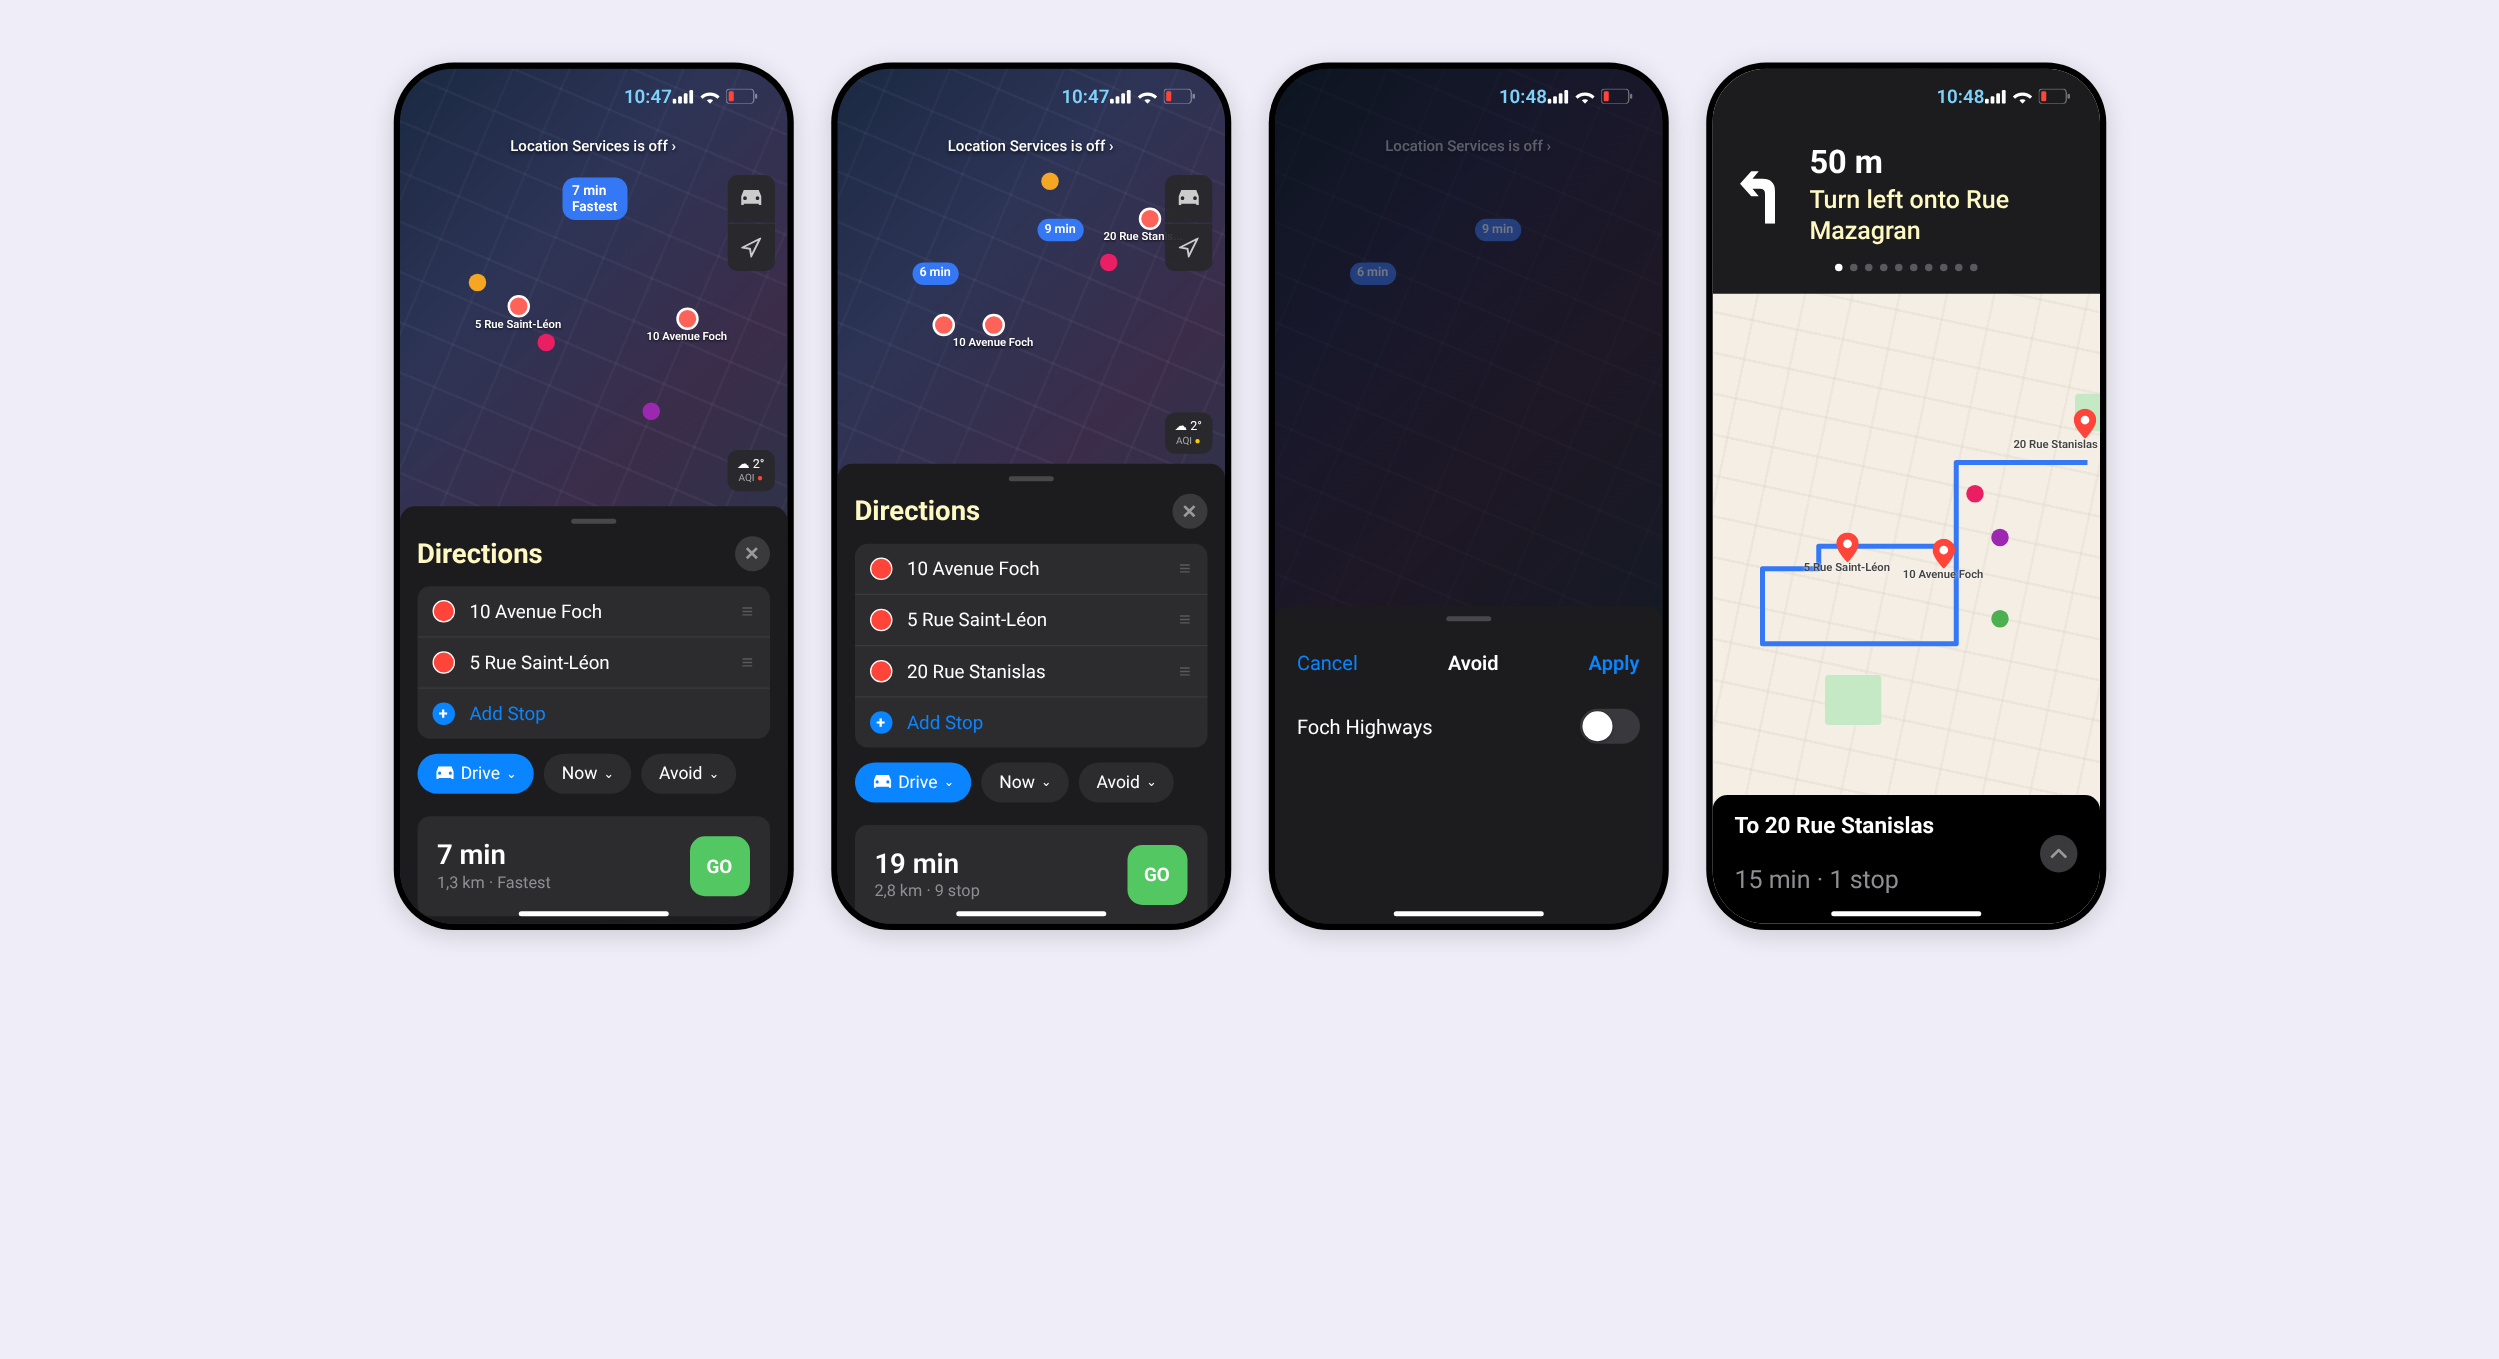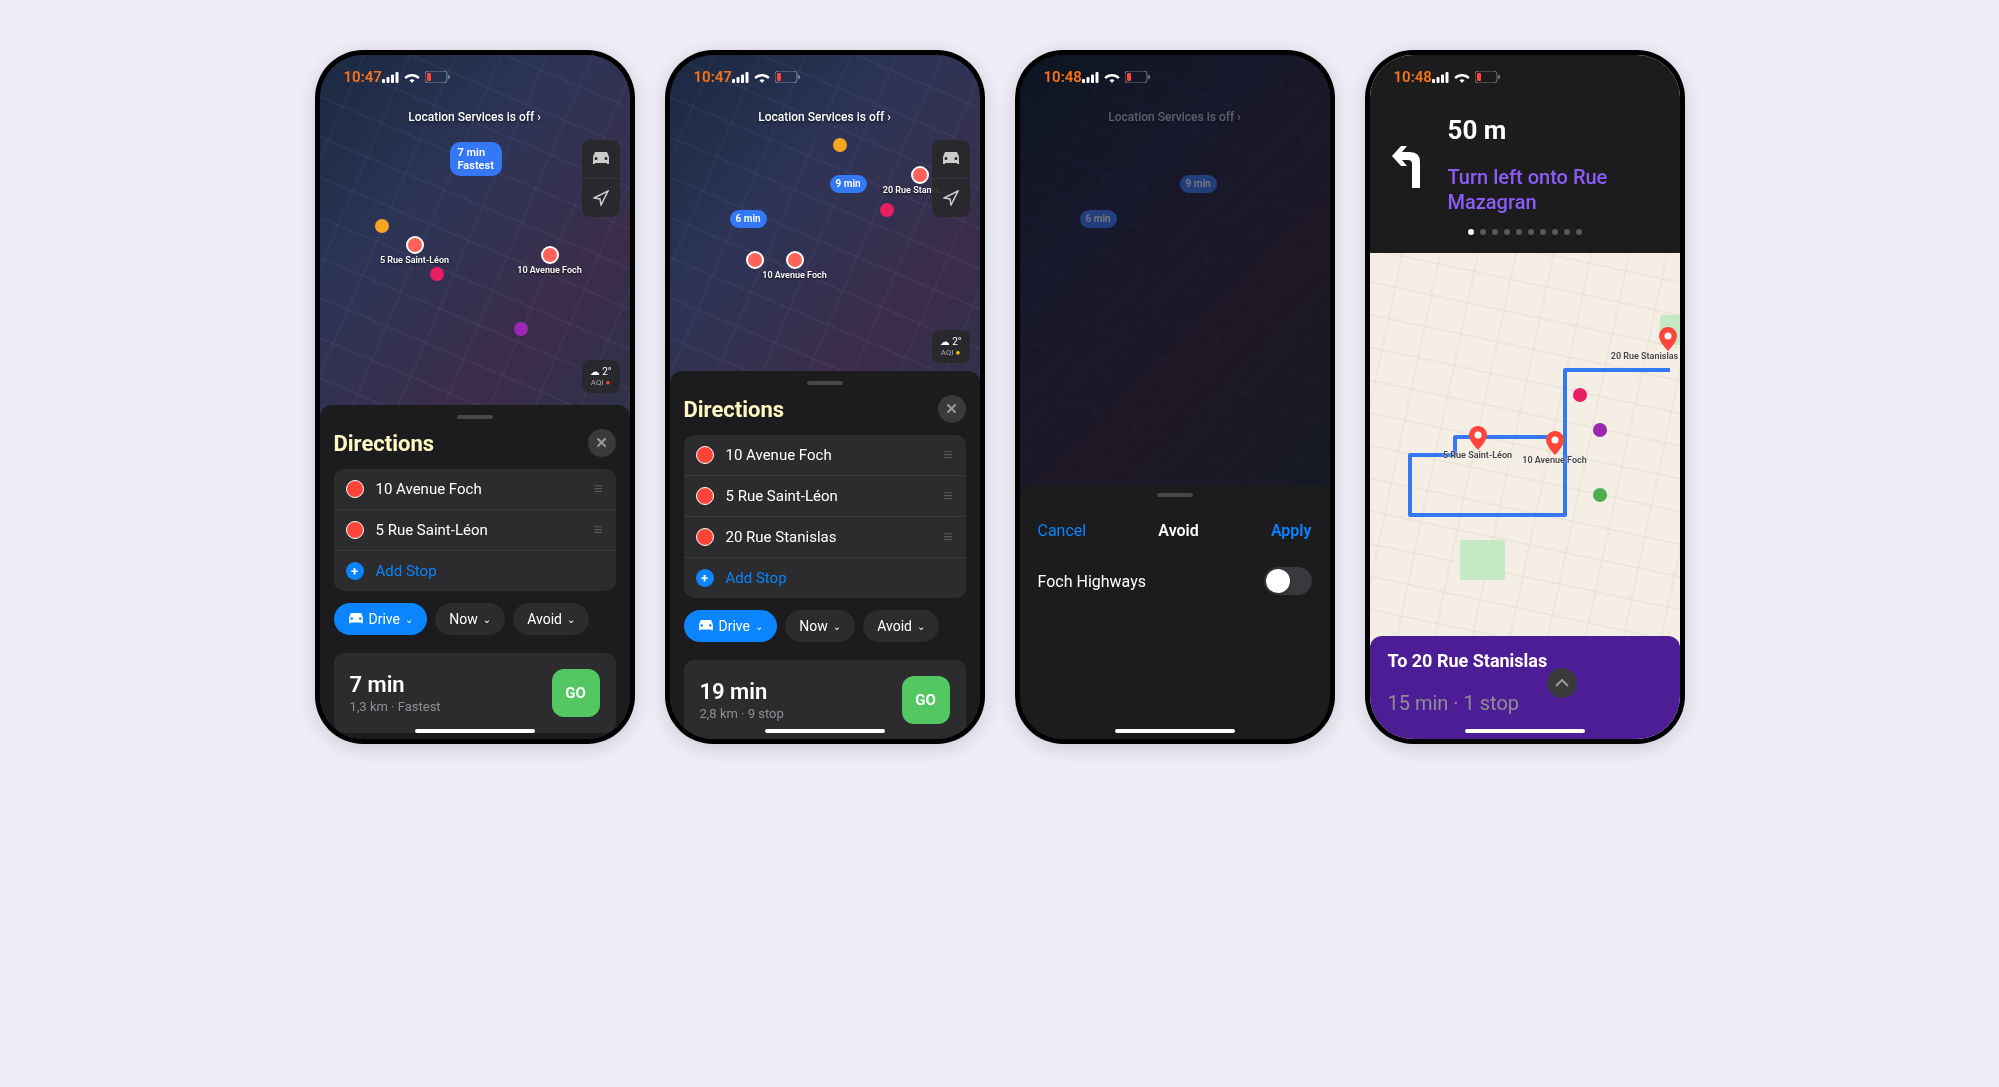--- a/index.html
+++ b/index.html
@@ -1,19 +1,19 @@
 <!DOCTYPE html>
 <html><head>
 <meta charset="utf-8">
 <style>
 *{box-sizing:border-box;margin:0;padding:0;font-family:-apple-system,BlinkMacSystemFont,"Segoe UI",Roboto,sans-serif;-webkit-font-smoothing:antialiased}
 body{background:#efedf7;padding:50px;display:flex;gap:30px;justify-content:center;align-items:flex-start}
 .phone{width:320px;height:694px;background:#000;border-radius:48px;padding:5px;position:relative;box-shadow:0 4px 20px rgba(0,0,0,.15)}
 .screen{width:100%;height:100%;border-radius:43px;overflow:hidden;position:relative;background:#1c1c1e}
-.status-bar{position:absolute;top:0;left:0;right:0;height:44px;display:flex;justify-content:flex-start;align-items:center;padding:0 24px;z-index:10;color:#f97316;font-size:15px;font-weight:600}
+.status-bar{position:absolute;top:0;left:0;right:0;height:44px;display:flex;justify-content:flex-end;align-items:center;padding:0 24px;z-index:10;color:#7dd3fc;font-size:15px;font-weight:600}
 .status-right{display:flex;gap:5px;align-items:center}
 .status-right svg{display:block}
 .map-bg{position:absolute;inset:0;background:linear-gradient(135deg,#1a2942 0%,#2d3456 25%,#3b2d4a 50%,#2a3449 75%,#233448 100%)}
 .map-bg-light{position:absolute;inset:0;background:#f4eee5}
 .map-bg-darker{position:absolute;inset:0;background:linear-gradient(135deg,#0d1521 0%,#17182b 25%,#1e1725 50%,#151a24 75%,#121a24 100%)}
 .map-overlay{position:absolute;inset:0;opacity:.4;background-image:
 repeating-linear-gradient(23deg,transparent 0,transparent 35px,rgba(180,180,220,.15) 35px,rgba(180,180,220,.15) 37px),
 repeating-linear-gradient(113deg,transparent 0,transparent 40px,rgba(180,180,220,.12) 40px,rgba(180,180,220,.12) 42px)}
 .loc-banner{position:absolute;top:55px;left:50%;transform:translateX(-50%);color:#fff;font-size:12px;font-weight:500;display:flex;align-items:center;gap:3px;text-shadow:0 1px 3px rgba(0,0,0,.7)}
 .route-callout{position:absolute;background:#3478f6;color:#fff;font-size:11px;font-weight:600;padding:4px 8px;border-radius:10px;line-height:1.2;white-space:pre}
@@ -55,25 +55,25 @@
 .toggle.on{background:#30d158}
 .toggle.off{background:#39393d}
 .toggle-knob{width:24px;height:24px;border-radius:50%;background:#fff;position:absolute;top:2px;box-shadow:0 1px 3px rgba(0,0,0,.3)}
 .toggle.on .toggle-knob{right:2px}
 .toggle.off .toggle-knob{left:2px}
 .nav-panel{position:absolute;top:0;left:0;right:0;background:#1c1c1e;padding:60px 20px 18px}
 .nav-content{display:flex;gap:16px;align-items:center}
 .turn-arrow{flex-shrink:0}
 .nav-text{flex:1}
 .nav-dist{color:#fff;font-size:26px;font-weight:700}
-.nav-inst{color:#8b5cf6;font-size:20px;font-weight:500;line-height:1.25;margin-top:20px}
+.nav-inst{color:#fef9c3;font-size:20px;font-weight:500;line-height:1.25;margin-top:2px}
 .step-dots{display:flex;gap:6px;justify-content:center;margin-top:14px}
 .step-dots span{width:6px;height:6px;border-radius:50%;background:#5a5a5e}
 .step-dots span.active{background:#fff}
-.nav-footer{position:absolute;left:0;right:0;bottom:0;background:#4c1d95;border-radius:12px 12px 0 0;padding:14px 18px 24px;display:flex;justify-content:flex-start;align-items:center}
+.nav-footer{position:absolute;left:0;right:0;bottom:0;background:#000000;border-radius:12px 12px 0 0;padding:14px 18px 24px;display:flex;justify-content:space-between;align-items:center}
 .nav-dest{color:#fff;font-size:18px;font-weight:700}
 .nav-sub{color:#8e8e93;font-size:20px;margin-top:20px}
 .expand-btn{width:30px;height:30px;border-radius:50%;background:#3a3a3c;display:flex;align-items:center;justify-content:center;color:#9a9a9e}
 .light-map-overlay{position:absolute;inset:0;background-image:
 repeating-linear-gradient(12deg,transparent 0,transparent 30px,rgba(200,190,170,.3) 30px,rgba(200,190,170,.3) 32px),
 repeating-linear-gradient(102deg,transparent 0,transparent 35px,rgba(200,190,170,.25) 35px,rgba(200,190,170,.25) 37px);opacity:.6}
 .light-pin{position:absolute;width:18px;height:24px;transform:translate(-50%,-100%)}
 .light-label{position:absolute;color:#444;font-size:9px;font-weight:600;transform:translateX(-50%);white-space:nowrap;text-shadow:0 0 2px #fff}
 </style>
 </head>

